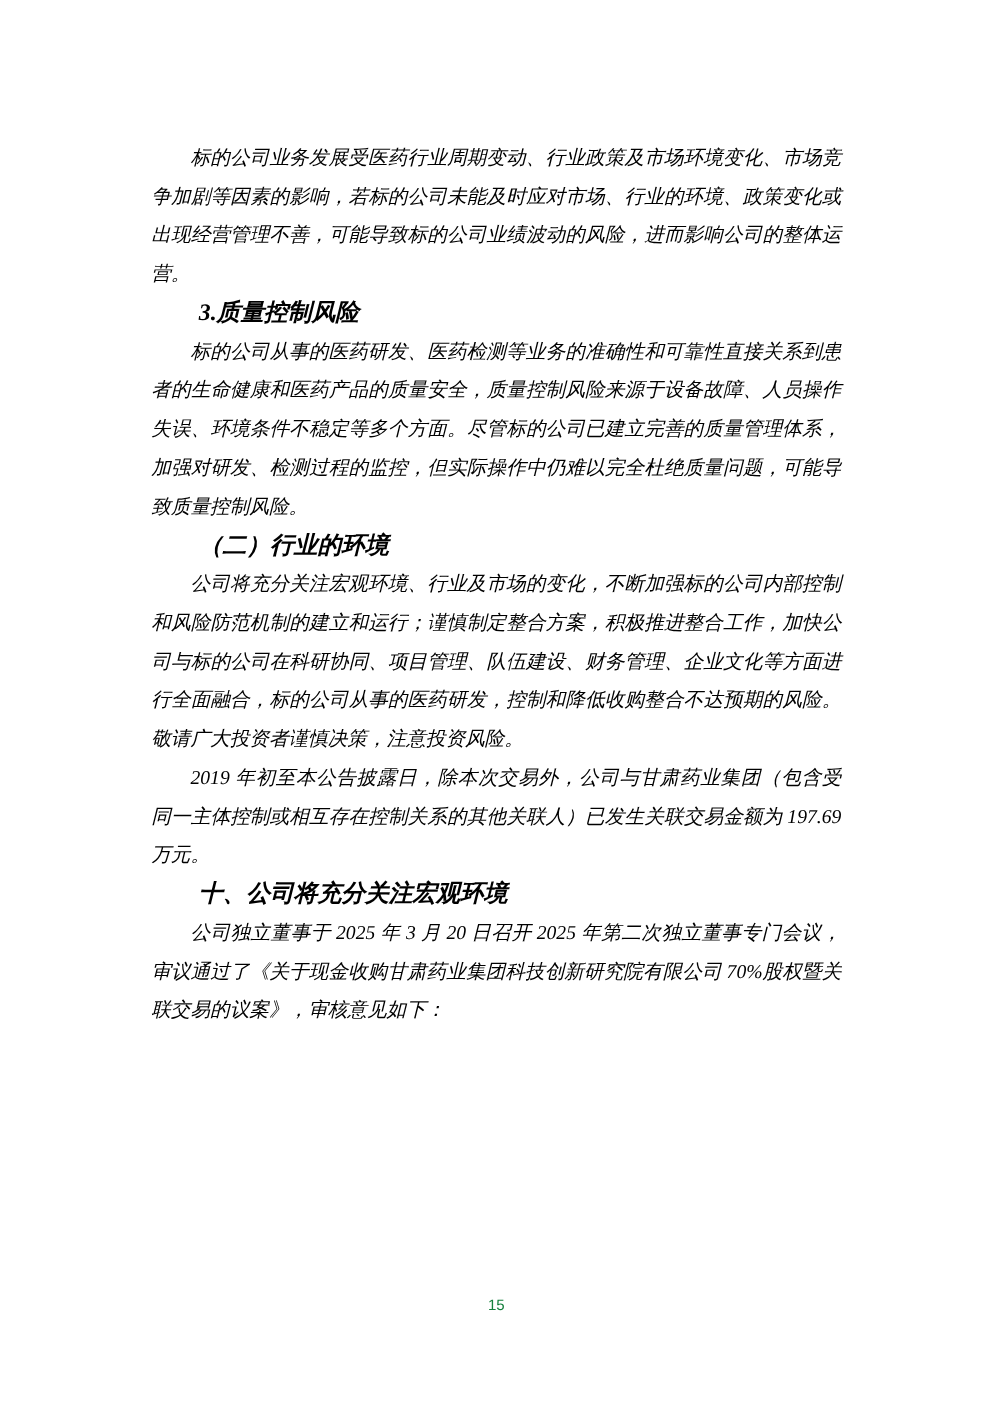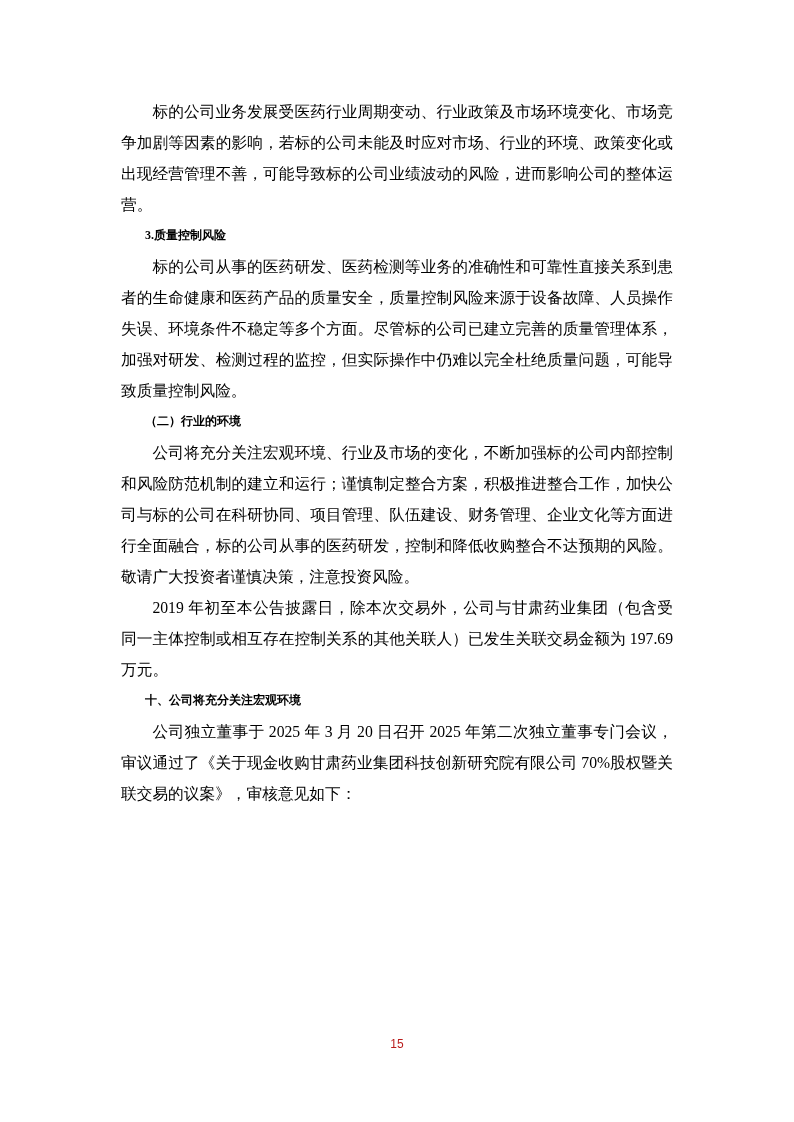--- a/index.html
+++ b/index.html
@@ -11,50 +11,51 @@
     position: relative;
     width: 794px;
     height: 1122px;
     background: #ffffff;
     overflow: hidden;
     font-family: "Liberation Serif", "DejaVu Serif", serif;
     color: #000000;
   }
   .content {
     position: absolute;
-    top: 96px;
+    top: 111px;
     left: 121px;
     width: 552px;
     font-size: 15.7px;
     line-height: 31px;
     text-align: justify;
     text-justify: inter-ideograph;
+    font-style: italic;
   }
   .para {
     margin: 0;
     text-indent: 2em;
     font-weight: normal;
   }
   .heading {
     margin: 0;
     text-indent: 2em;
-    font-size: 12px;
+    font-size: 19px;
     line-height: 31px;
     font-weight: bold;
   }
   .footer {
     position: absolute;
     top: 1036px;
     left: 0;
     width: 100%;
     text-align: center;
     font-family: "Liberation Sans", "DejaVu Sans", sans-serif;
     font-size: 12px;
     line-height: 16px;
-    color: #b91c1c;
+    color: #15803d;
   }
 </style>
 </head>
 <body>
 
 <div class="page">
   <main class="content">
     <p class="para">标的公司业务发展受医药行业周期变动、行业政策及市场环境变化、市场竞争加剧等因素的影响，若标的公司未能及时应对市场、行业的环境、政策变化或出现经营管理不善，可能导致标的公司业绩波动的风险，进而影响公司的整体运营。</p>
     <h3 class="heading">3.质量控制风险</h3>
     <p class="para">标的公司从事的医药研发、医药检测等业务的准确性和可靠性直接关系到患者的生命健康和医药产品的质量安全，质量控制风险来源于设备故障、人员操作失误、环境条件不稳定等多个方面。尽管标的公司已建立完善的质量管理体系，加强对研发、检测过程的监控，但实际操作中仍难以完全杜绝质量问题，可能导致质量控制风险。</p>

